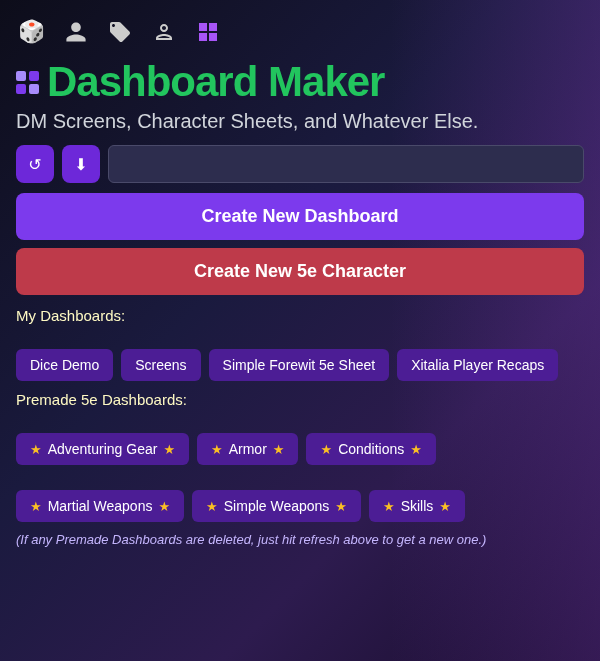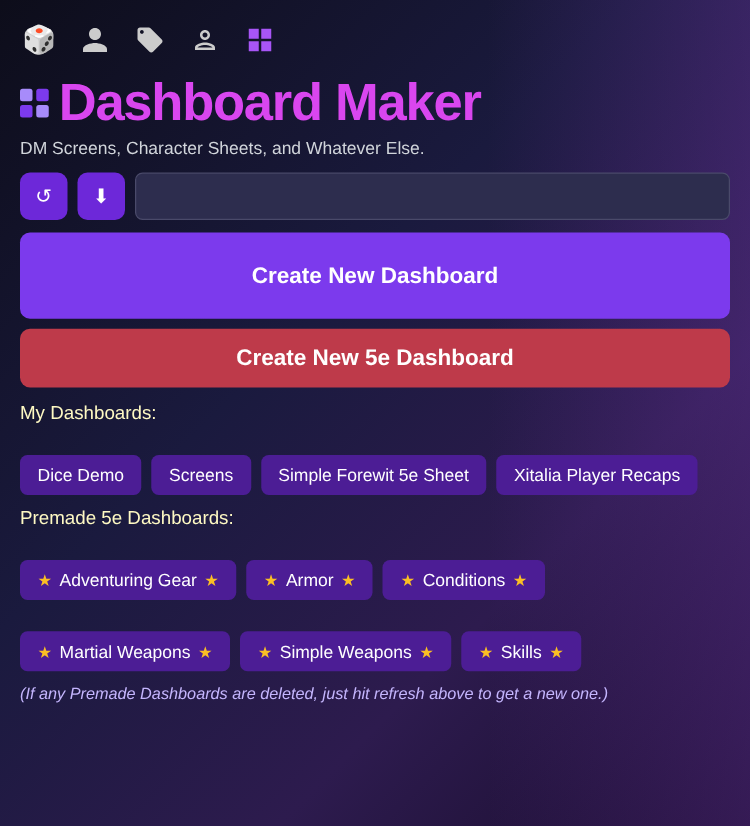--- a/index.html
+++ b/index.html
@@ -94,26 +94,26 @@
       border-radius: 2px;
     }
 
     .title-icon .dot.light {
       background: #a78bfa;
     }
 
     .app-title {
       font-size: 42px;
       font-weight: 900;
-      color: #d946ef;
+      color: #22c55e;
       letter-spacing: -1px;
     }
 
     .subtitle {
-      font-size: 14px;
+      font-size: 20px;
       color: #d1d5db;
       margin-bottom: 12px;
     }
 
     
     .search-row {
       display: flex;
       align-items: center;
       gap: 8px;
       margin-bottom: 10px;
@@ -142,21 +142,21 @@
       border-radius: 6px;
       color: #fff;
       padding: 0 12px;
       font-size: 14px;
       outline: none;
     }
 
     
     .btn-create-dashboard {
       width: 100%;
-      padding: 24px;
+      padding: 13px;
       background: #7c3aed;
       color: white;
       font-size: 18px;
       font-weight: 700;
       border: none;
       border-radius: 8px;
       cursor: pointer;
       margin-bottom: 8px;
       display: block;
       text-align: center;
@@ -268,21 +268,21 @@
     <p class="subtitle">DM Screens, Character Sheets, and Whatever Else.</p>
   </div>
 
   <div class="search-row">
     <button class="icon-btn">↺</button>
     <button class="icon-btn">⬇</button>
     <input class="search-input" type="text" placeholder="" style="">
   </div>
 
   <button class="btn-create-dashboard">Create New Dashboard</button>
-  <button class="btn-create-character">Create New 5e Dashboard</button>
+  <button class="btn-create-character">Create New 5e Character</button>
 
   <p class="section-label">My Dashboards:</p>
   <div class="tag-group">
     <button class="tag">Dice Demo</button>
     <button class="tag">Screens</button>
     <button class="tag">Simple Forewit 5e Sheet</button>
     <button class="tag">Xitalia Player Recaps</button>
   </div>
 
   <p class="section-label">Premade 5e Dashboards:</p>

